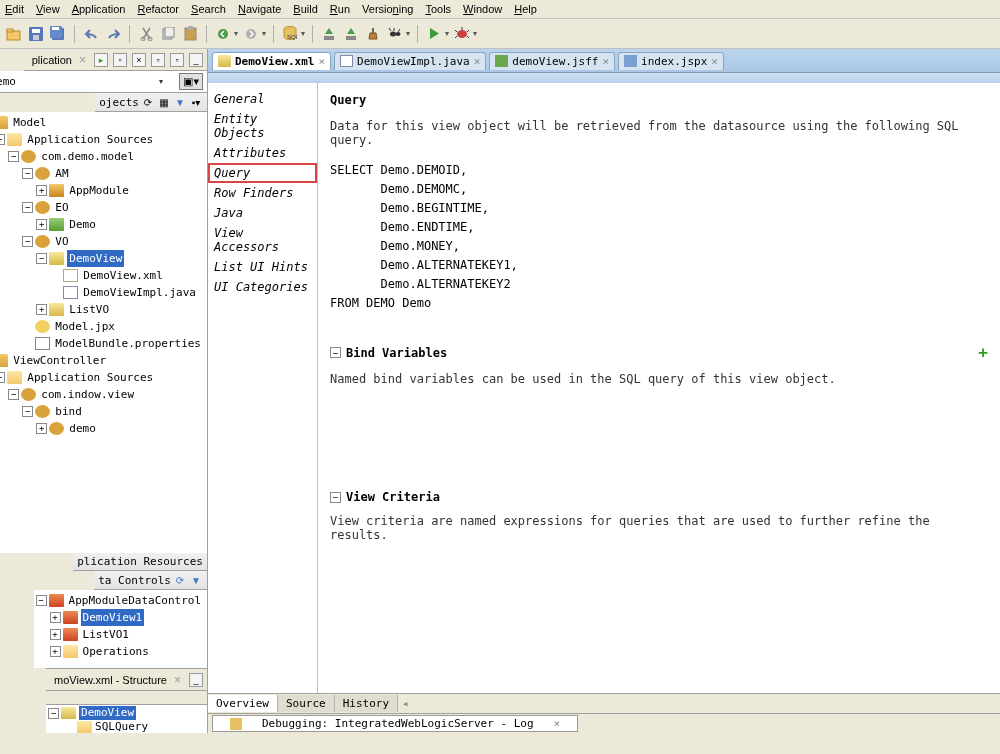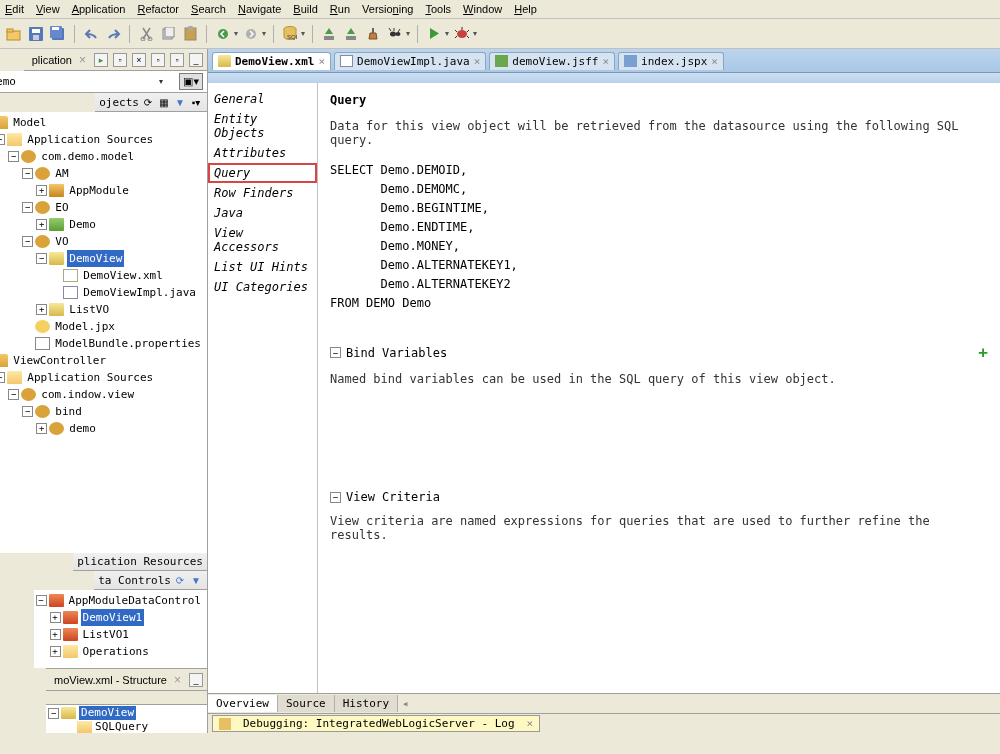--- a/index.html
+++ b/index.html
@@ -69,30 +69,30 @@
 .editor-nav { width: 110px; border-right: 1px solid #c0c0c0; padding: 6px 0; font-family: monospace; font-size: 12px; }
 .editor-nav .nav-item { padding: 3px 6px; cursor: pointer; font-style: italic; }
 .editor-nav .nav-item.selected { border: 2px solid #d94545; padding: 1px 4px; }
 
 .editor-main { flex: 1; padding: 10px 12px; font-family: monospace; font-size: 12px; overflow: auto; position: relative; }
 .editor-main h4 { font-weight: bold; font-size: 12px; margin-bottom: 12px; }
 .editor-main .desc { color: #333; margin-bottom: 14px; }
 .editor-main pre { font-family: monospace; font-size: 12px; line-height: 19px; white-space: pre; }
 .section-head { display: flex; align-items: center; margin-top: 30px; margin-bottom: 10px; }
 .section-head .exp { width: 11px; height: 11px; border: 1px solid #888; display: inline-flex; align-items: center; justify-content: center; font-size: 9px; margin-right: 5px; background: #fff; }
-.section-head .stitle { font-weight: normal; }
+.section-head .stitle { font-weight: bold; }
 .add-btn { position: absolute; right: 8px; color: #2a9d2a; font-weight: bold; font-size: 16px; cursor: pointer; }
 
 .bottom-tabs { display: flex; align-items: center; border-top: 1px solid #a0a0a0; background: #ece9d8; height: 20px; font-family: monospace; font-size: 11px; }
 .bottom-tabs .bt { padding: 2px 8px; border-right: 1px solid #b0b0b0; cursor: pointer; background: #e0ddd0; text-align: center; }
 .bottom-tabs .bt.active { background: #fff; }
 .bottom-tabs .btx { padding: 0 4px; color: #888; }
 
 .debug-bar { border-top: 1px solid #a0a0a0; background: #ece9d8; height: 20px; display: flex; align-items: center; font-family: monospace; font-size: 11px; padding-left: 4px; }
-.debug-bar .dtab { background: #fef9c3; border: 1px solid #999; padding: 1px 6px; display: flex; align-items: center; gap: 12px; }
+.debug-bar .dtab { background: #ffffff; border: 1px solid #999; padding: 1px 17px; display: flex; align-items: center; gap: 20px; }
 .debug-bar .dicon { width: 12px; height: 12px; background: #e6c060; display: inline-block; }
 
 svg { display: block; }
 </style>
 </head>
 <body>
 
 <div class="menubar">
   <span><u>E</u>dit</span>
   <span><u>V</u>iew</span>

